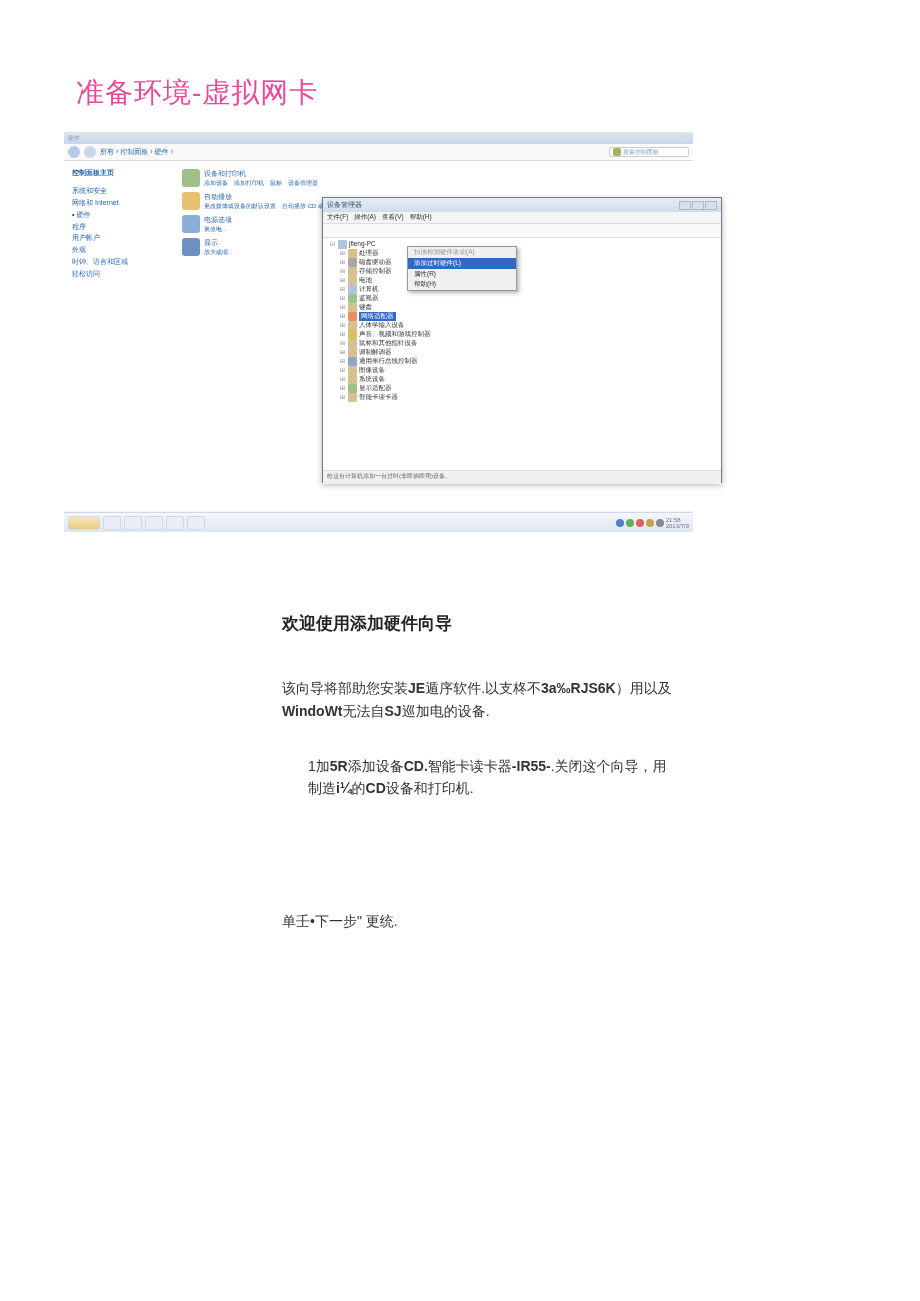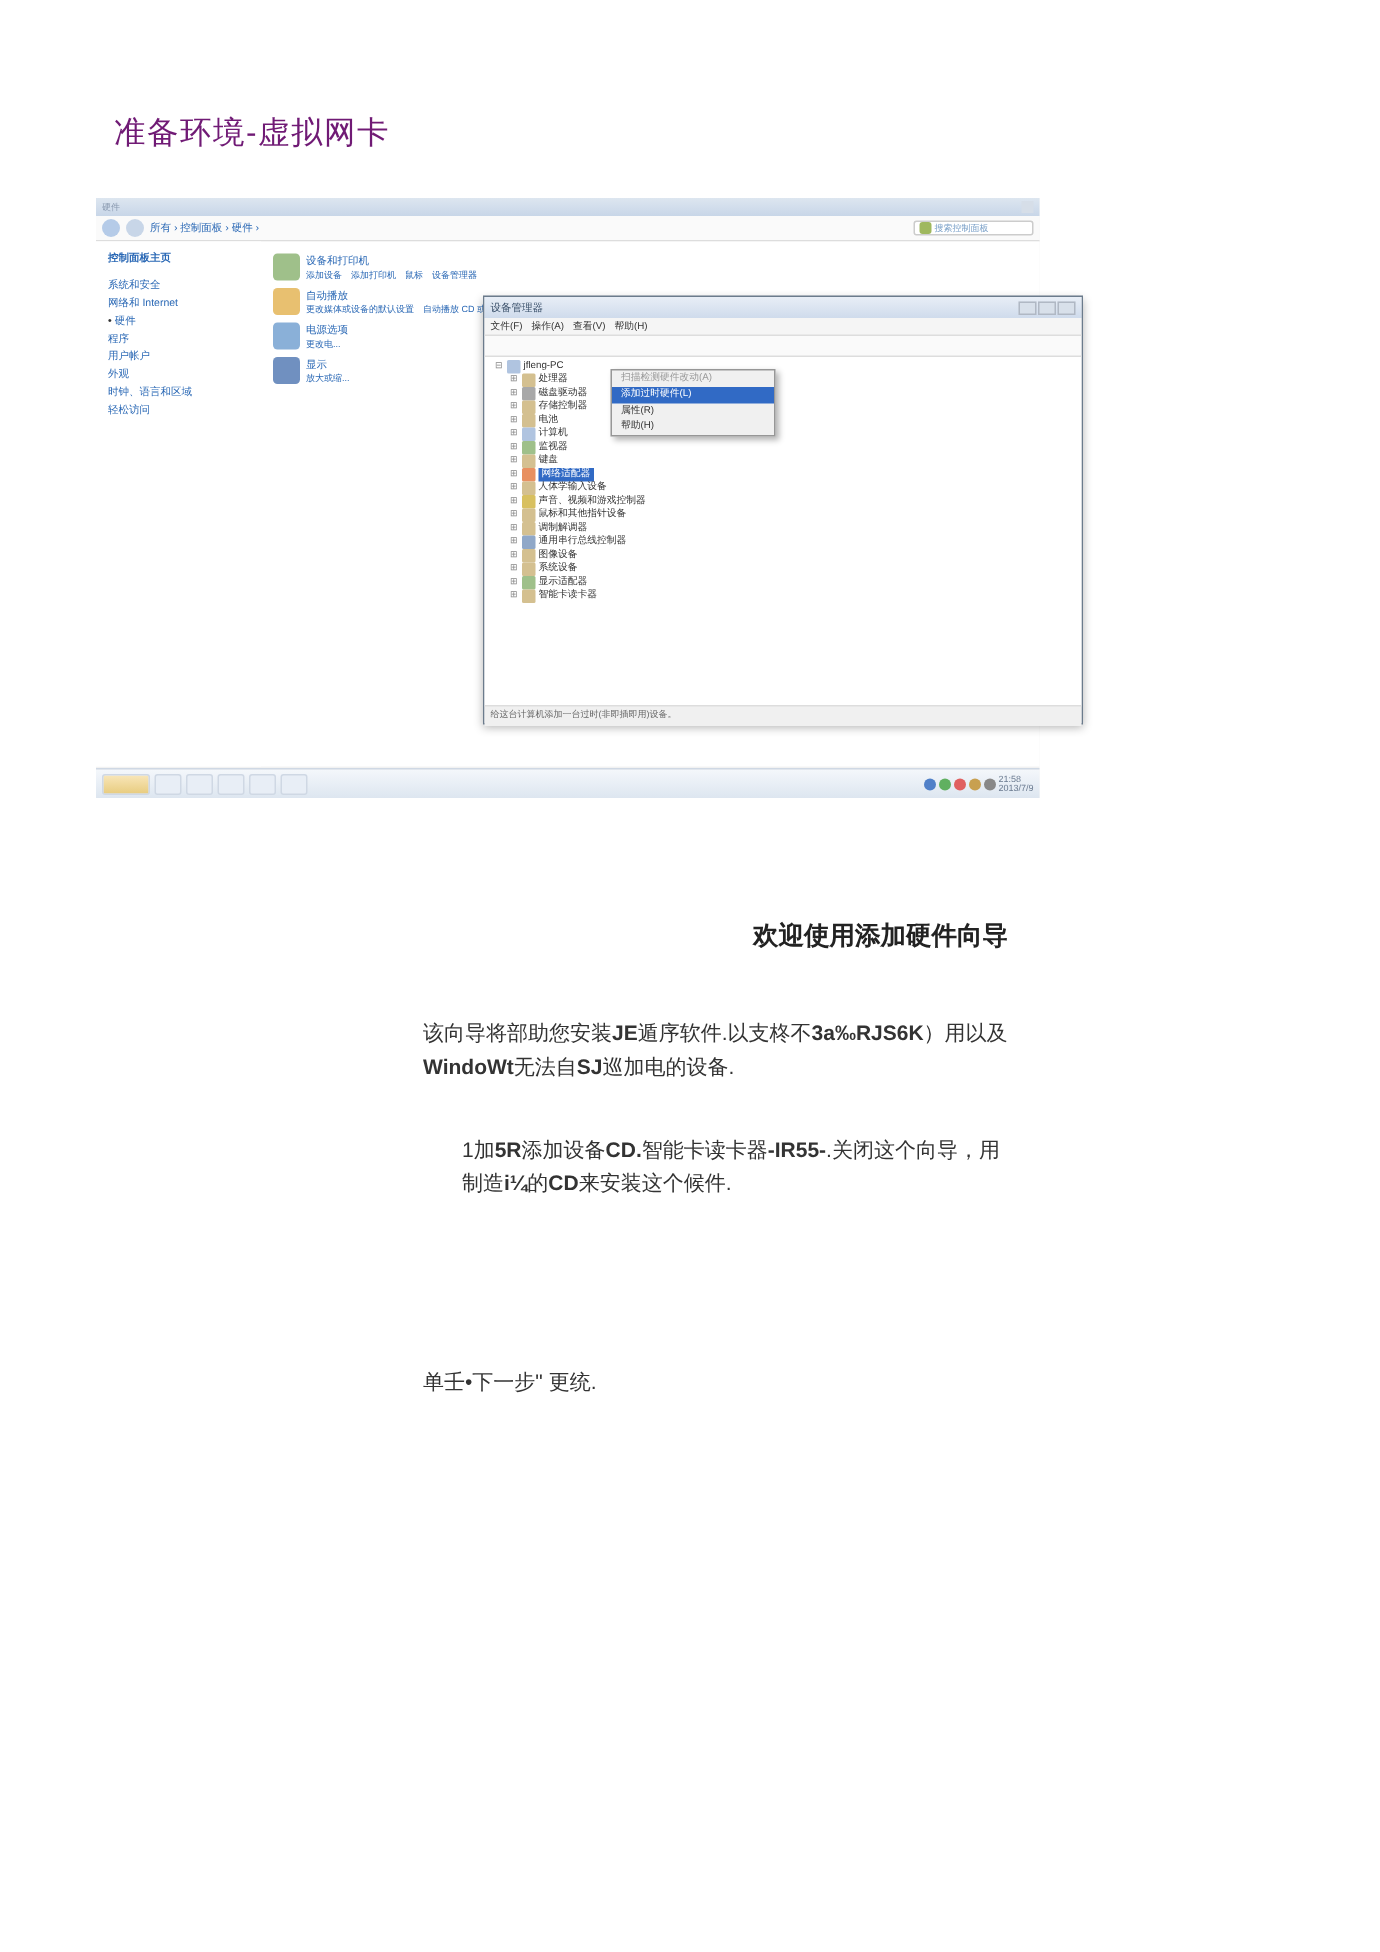--- a/index.html
+++ b/index.html
@@ -9,23 +9,23 @@
     background: #fff;
     font-family: "Microsoft YaHei", "SimSun", Arial, sans-serif;
     font-size: 12px;
     color: #333;
     position: relative;
   }
   .page-title {
     position: absolute;
     left: 76px;
     top: 74px;
-    font-size: 21px;
+    font-size: 28px;
     font-weight: 400;
-    color: #701a75;
+    color: #ec4899;
     letter-spacing: 1px;
   }
   
   .shot {
     position: absolute;
     left: 64px;
     top: 132px;
     width: 629px;
     height: 400px;
     background: #f2f2f2;
@@ -127,21 +127,21 @@
   .tray-ico.e{background:#888;}
   
   .wizard{
     position:absolute;
     left:282px; top:610px;
     width:390px;
     font-size:14px;
     color:#333;
     line-height:1.6;
   }
-  .wizard h2{font-size:17px;font-weight:600;margin-bottom:40px;color:#222;text-align:right;}
+  .wizard h2{font-size:17px;font-weight:600;margin-bottom:40px;color:#222;}
   .wizard p{margin-bottom:28px;margin-top:33px;}
   .wizard .indent{padding-left:26px;}
   .wizard .bold{font-weight:700;}
   .wizard .foot{margin-top:110px;}
 </style>
 </head>
 <body>
 
 <div class="page-title">准备环境-虚拟网卡</div>
 
@@ -353,17 +353,17 @@
 <div class="wizard">
   <h2>欢迎使用添加硬件向导</h2>
 
   <p>
     <span>该向导将部助您安装</span><span class="bold">JE</span><span>遁序软件.以支柊不</span><span class="bold">3a‰RJS6K</span><span>）用以及</span>
     <span class="bold">WindoWt</span><span>无法自</span><span class="bold">SJ</span><span>巡加电的设备.</span>
   </p>
 
 
   <p class="indent">
-    <span>1</span><span>加</span><span class="bold">5R</span><span>添加设备</span><span class="bold">CD.</span><span>智能卡读卡器</span><span class="bold">-IR55-</span><span>.关闭这个向导，用制造</span><span class="bold">i¼</span><span>的</span><span class="bold">CD</span><span>来安装这个候件.</span>
+    <span>1</span><span>加</span><span class="bold">5R</span><span>添加设备</span><span class="bold">CD.</span><span>智能卡读卡器</span><span class="bold">-IR55-</span><span>.关闭这个向导，用制造</span><span class="bold">i¼</span><span>的</span><span class="bold">CD</span><span>设备和打印机.</span>
   </p>
 
   <p class="foot">单壬•下一步" 更统.</p>
 </div>
 
 </body></html>

